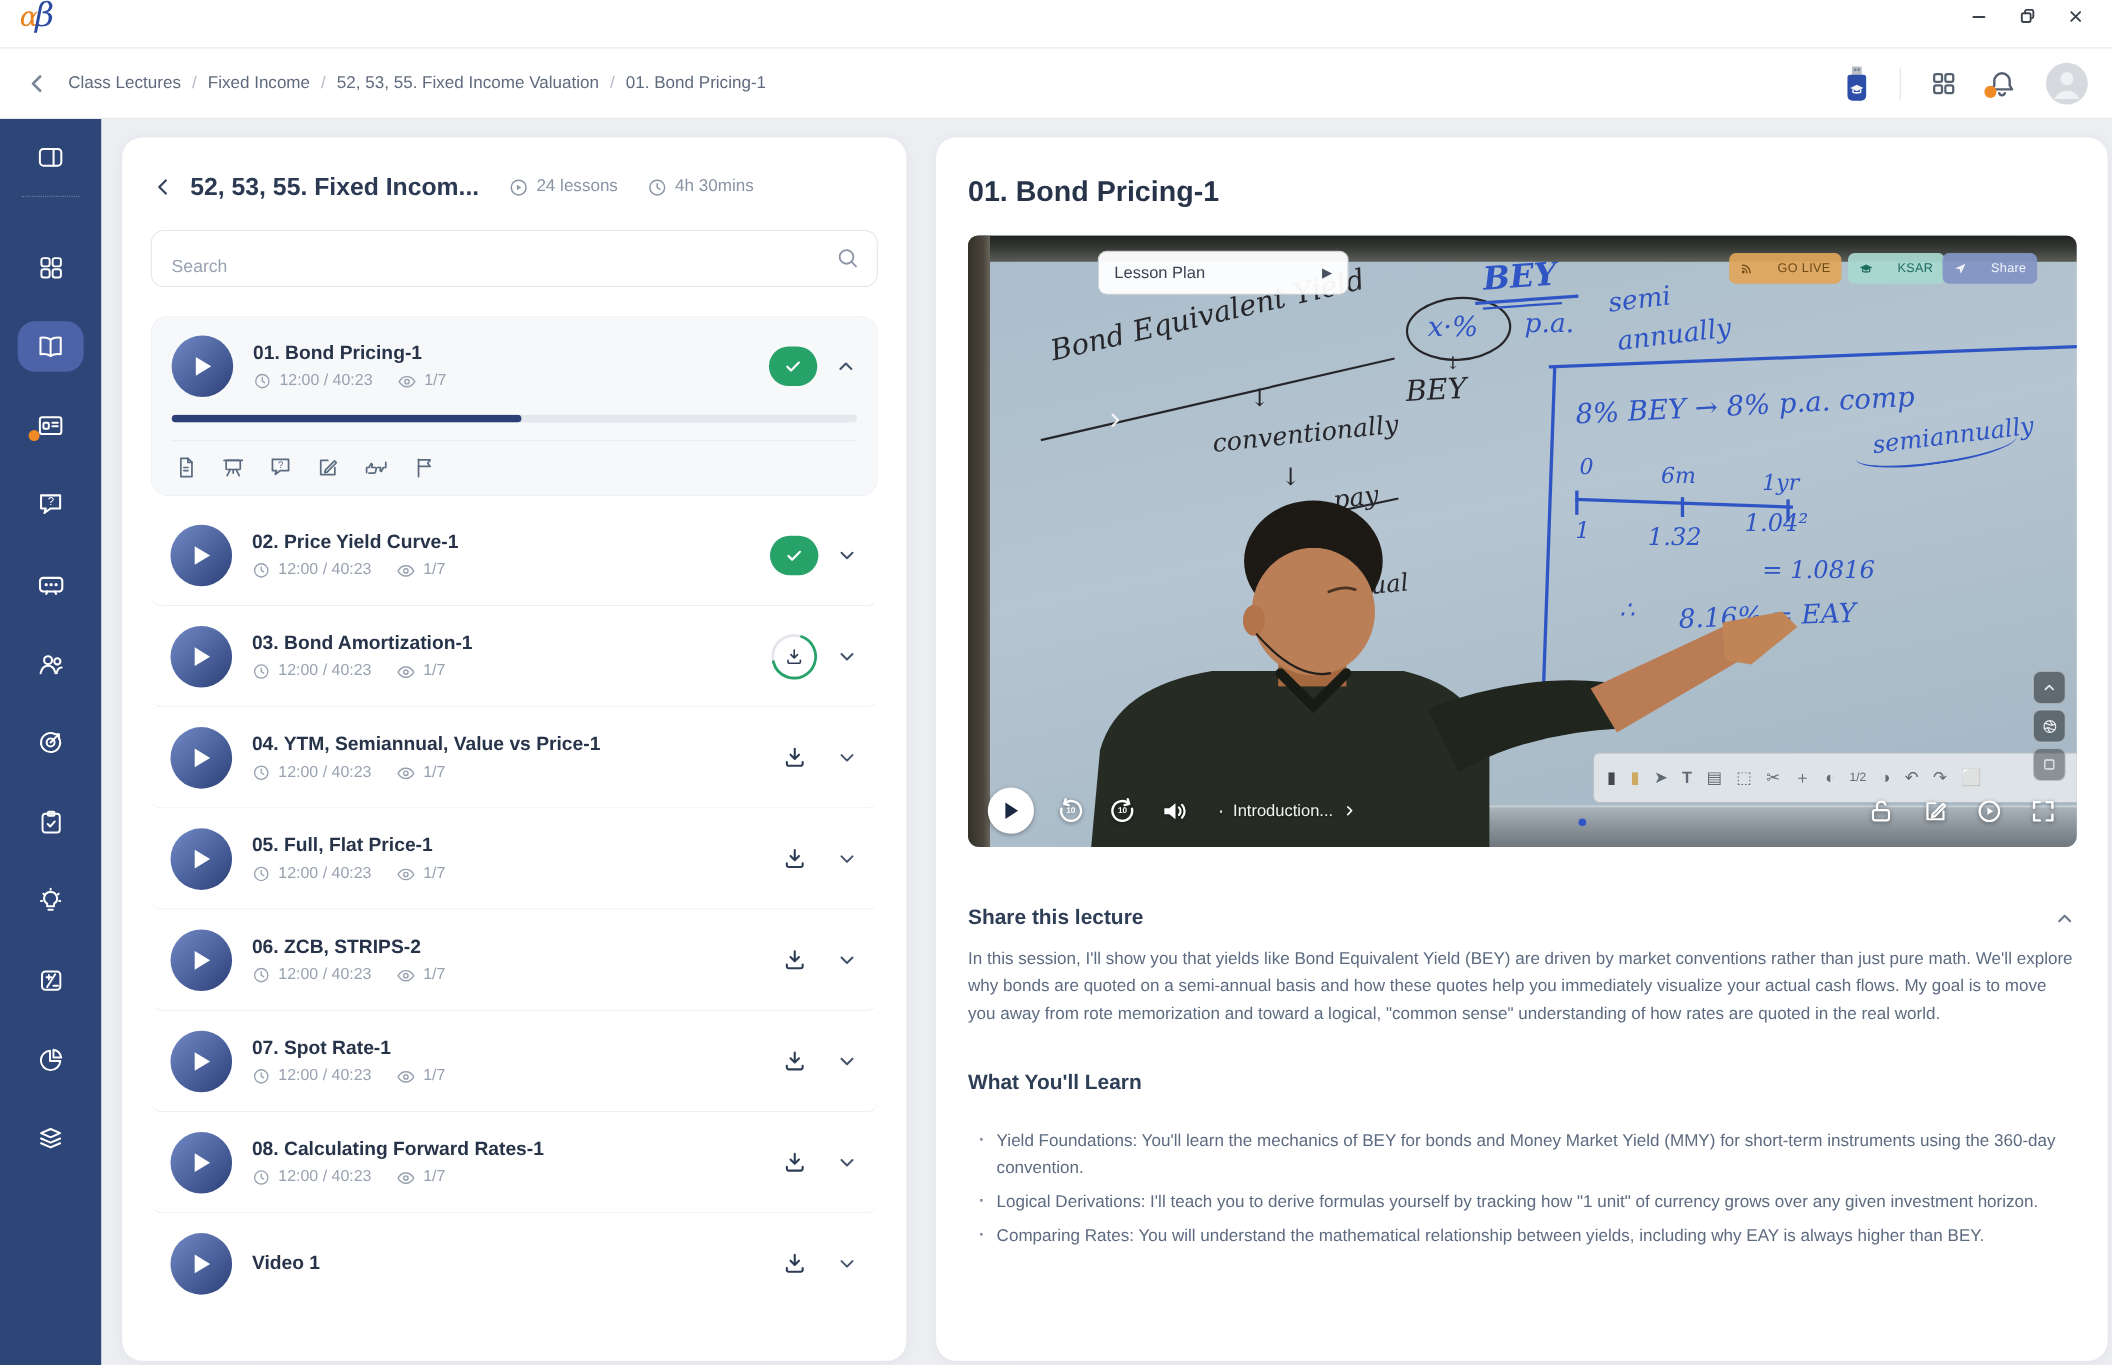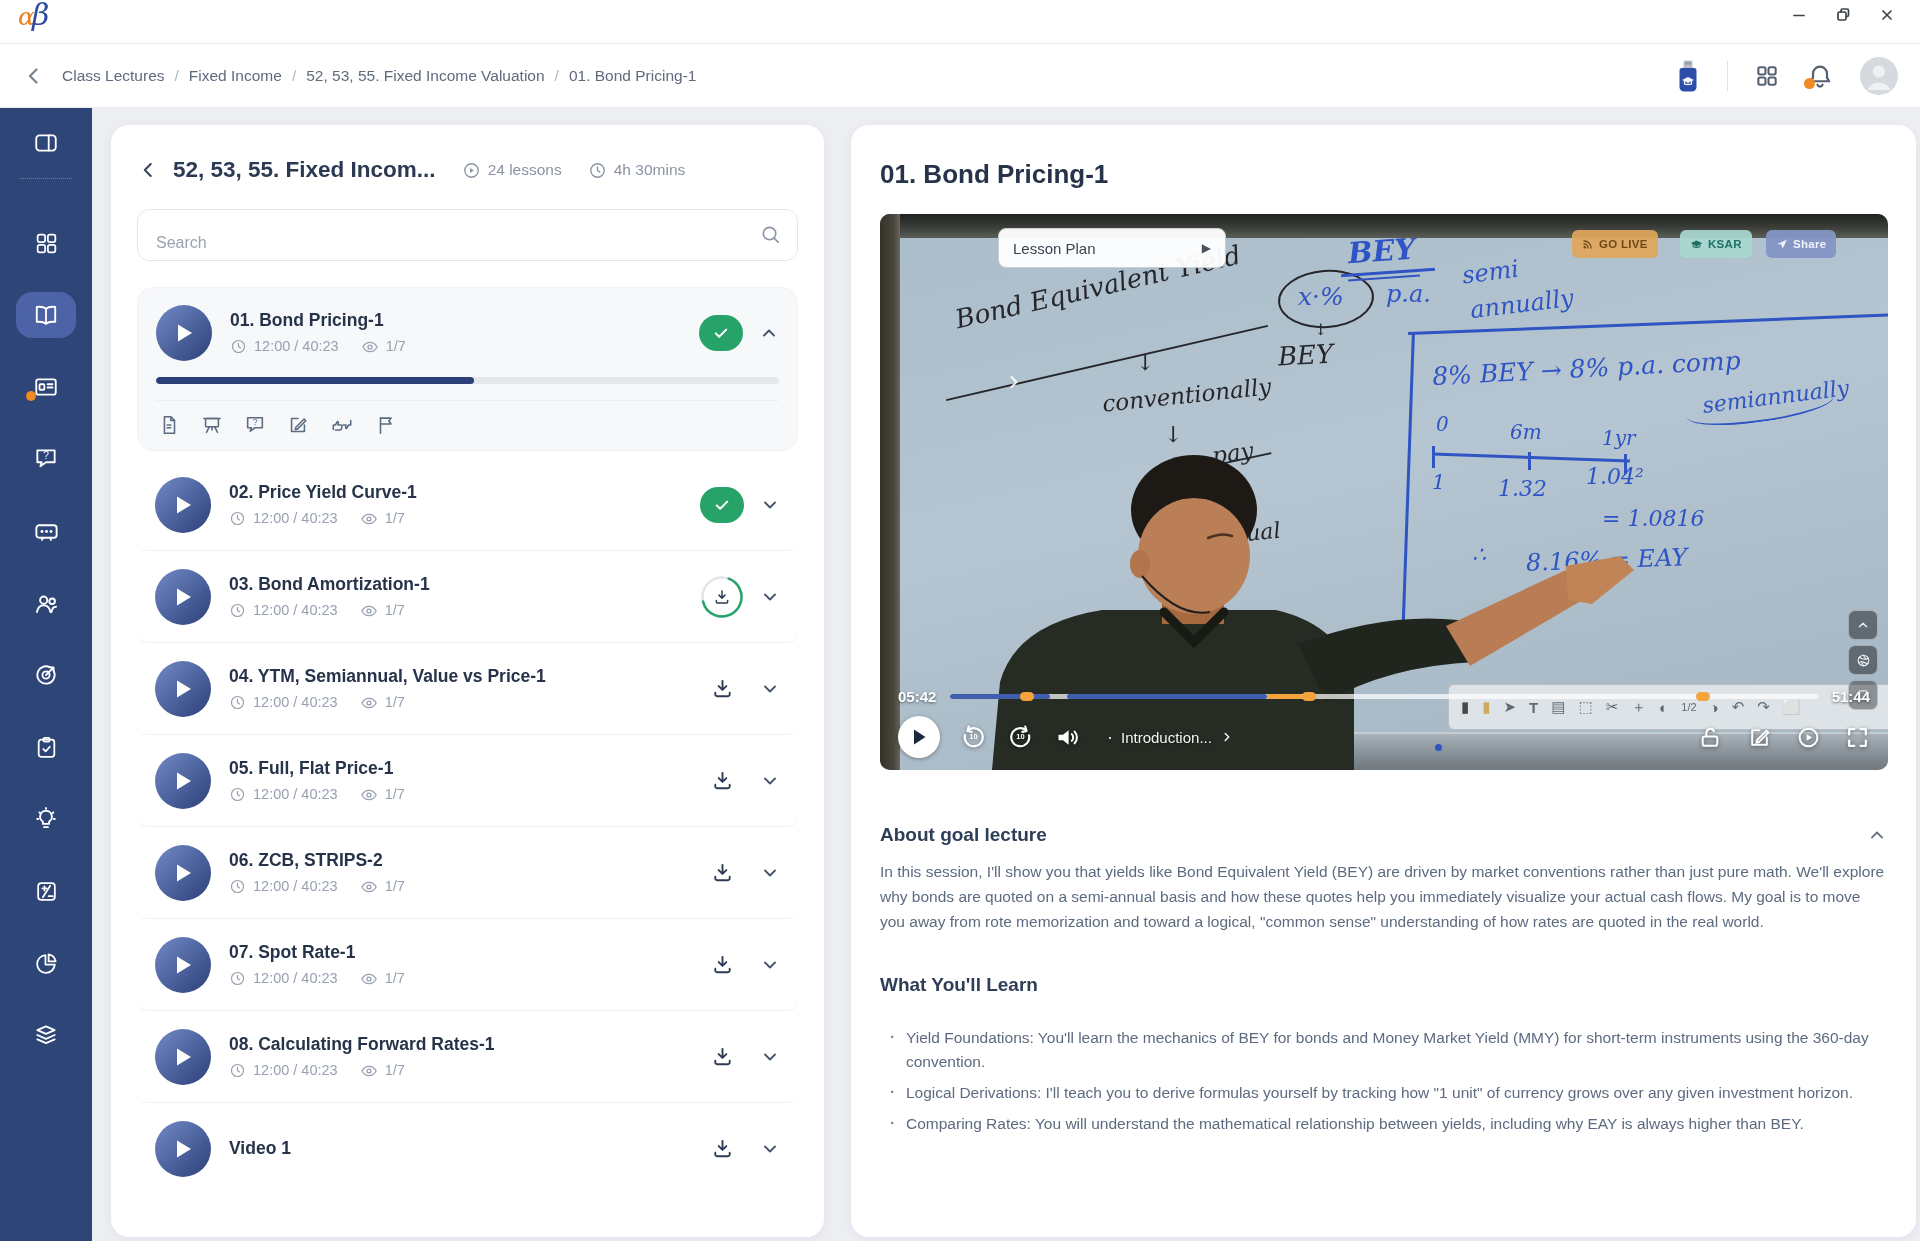--- a/index.html
+++ b/index.html
@@ -79,22 +79,22 @@
   .lec-title{margin-top:34px;font-size:26px;font-weight:700;color:#273349}
   .video{position:relative;margin-top:24px;width:1008px;height:556px;border-radius:10px;overflow:hidden;
     background:linear-gradient(168deg,#aabdca 0%,#b5c5d1 45%,#a3b6c3 100%)}
   .v-topstrip{position:absolute;left:0;top:0;right:0;height:24px;
     background:linear-gradient(#1e211d,#3a3d38 55%,#5b5f58);z-index:2}
   .v-leftframe{position:absolute;left:0;top:0;bottom:0;width:20px;background:linear-gradient(90deg,#343129,#4a463d 70%,#6a665c);z-index:2}
   .lessonplan{position:absolute;left:118px;top:14px;width:228px;height:40px;background:rgba(255,255,255,.95);
     border:1px solid #c9ced4;border-radius:8px;display:flex;align-items:center;padding:4px 14px;z-index:4;
     font-size:15px;color:#3a4352}
   .lessonplan .caret{margin-left:auto;color:#4a5260;font-size:12px}
-  .vtag{position:absolute;top:16px;height:28px;border-radius:6px;display:flex;align-items:center;gap:5px;
-    padding:0 10px;font-size:11.5px;font-weight:700;z-index:4;letter-spacing:.3px}
+  .vtag{position:absolute;top:16px;height:28px;border-radius:6px;display:flex;align-items:center;gap:22px;
+    padding:0 10px;font-size:11.5px;font-weight:400;z-index:4;letter-spacing:.3px}
   .tag-golive{left:692px;background:rgba(224,166,90,.92);color:#6e4a15}
   .tag-ksar{left:800px;background:rgba(168,216,207,.92);color:#1f6e62}
   .tag-share{left:886px;background:rgba(132,149,196,.95);color:#f0f3fa}
 
   
   .wb{position:absolute;font-family:"DejaVu Serif",serif;font-style:italic;color:#2f54c4;white-space:nowrap;z-index:1}
   .wbk{color:#26262a}
   .wline{position:absolute;background:#26262a;z-index:1}
   .bline{position:absolute;background:#2f54c4;z-index:1}
   .wb-circle{position:absolute;left:398px;top:56px;width:96px;height:58px;border:2.5px solid #26262a;border-radius:50%;
@@ -857,32 +857,20 @@
           </svg>
         </span>
       <span class="minibtn" style="opacity:.8">
           <svg class="i" width="14" height="14" viewBox="0 0 24 24" style="stroke-width:2">
             <rect x="5" y="5" width="14" height="14" rx="2"></rect>
           </svg>
         </span>
     </div>
 
     <div class="voverlay">
-      <div class="vtimes">
-        <span>05:42</span>
-        <div class="vbar">
-          <div class="vseg" id="playedseg" style="left:0;width:11.5%"></div>
-          <div class="vseg" style="left:13.5%;width:23%"></div>
-          <div class="vseg orange" style="left:36.5%;width:4%"></div>
-          <div class="vdot" style="left:8%"></div>
-          <div class="vdot" style="left:40.5%"></div>
-          <div class="vdot" style="left:86%"></div>
-        </div>
-        <span>51:44</span>
-      </div>
       <div class="vctrl">
         <span class="vplay">
             <svg width="16" height="18" viewBox="0 0 16 18">
               <polygon points="3,1.5 14.5,9 3,16.5" fill="#1c2742"></polygon>
             </svg>
           </span>
         <span class="vico">
             <svg class="i" width="27" height="27" viewBox="0 0 24 24" style="stroke-width:1.9">
               <path d="M7.2 5.5A8 8 0 1 1 4.4 10"></path>
               <path d="M7.8 2.2L6.6 6.1 10.4 7"></path>
@@ -932,21 +920,21 @@
               <svg class="i" width="25" height="25" viewBox="0 0 24 24" style="stroke-width:2.1">
                 <path d="M9 4H4v5M15 4h5v5M9 20H4v-5M15 20h5v-5"></path>
               </svg>
             </span>
         </span>
       </div>
     </div>
   </div>
 
   <div class="sec-head">
-    <span>About goal lecture</span>
+    <span>Share this lecture</span>
     <span class="colchev">
         <svg class="i" width="20" height="20" viewBox="0 0 24 24" style="stroke-width:2.2">
           <path d="M6 15l6-6 6 6"></path>
         </svg>
       </span>
   </div>
   <p class="aboutp">In this session, I'll show you that yields like Bond Equivalent Yield (BEY) are driven by market conventions rather than just pure math. We'll explore why bonds are quoted on a semi-annual basis and how these quotes help you immediately visualize your actual cash flows. My goal is to move you away from rote memorization and toward a logical, "common sense" understanding of how rates are quoted in the real world.</p>
 
   <div class="learn-head">What You'll Learn</div>
   <ul class="bullets" id="learn-bullets">

